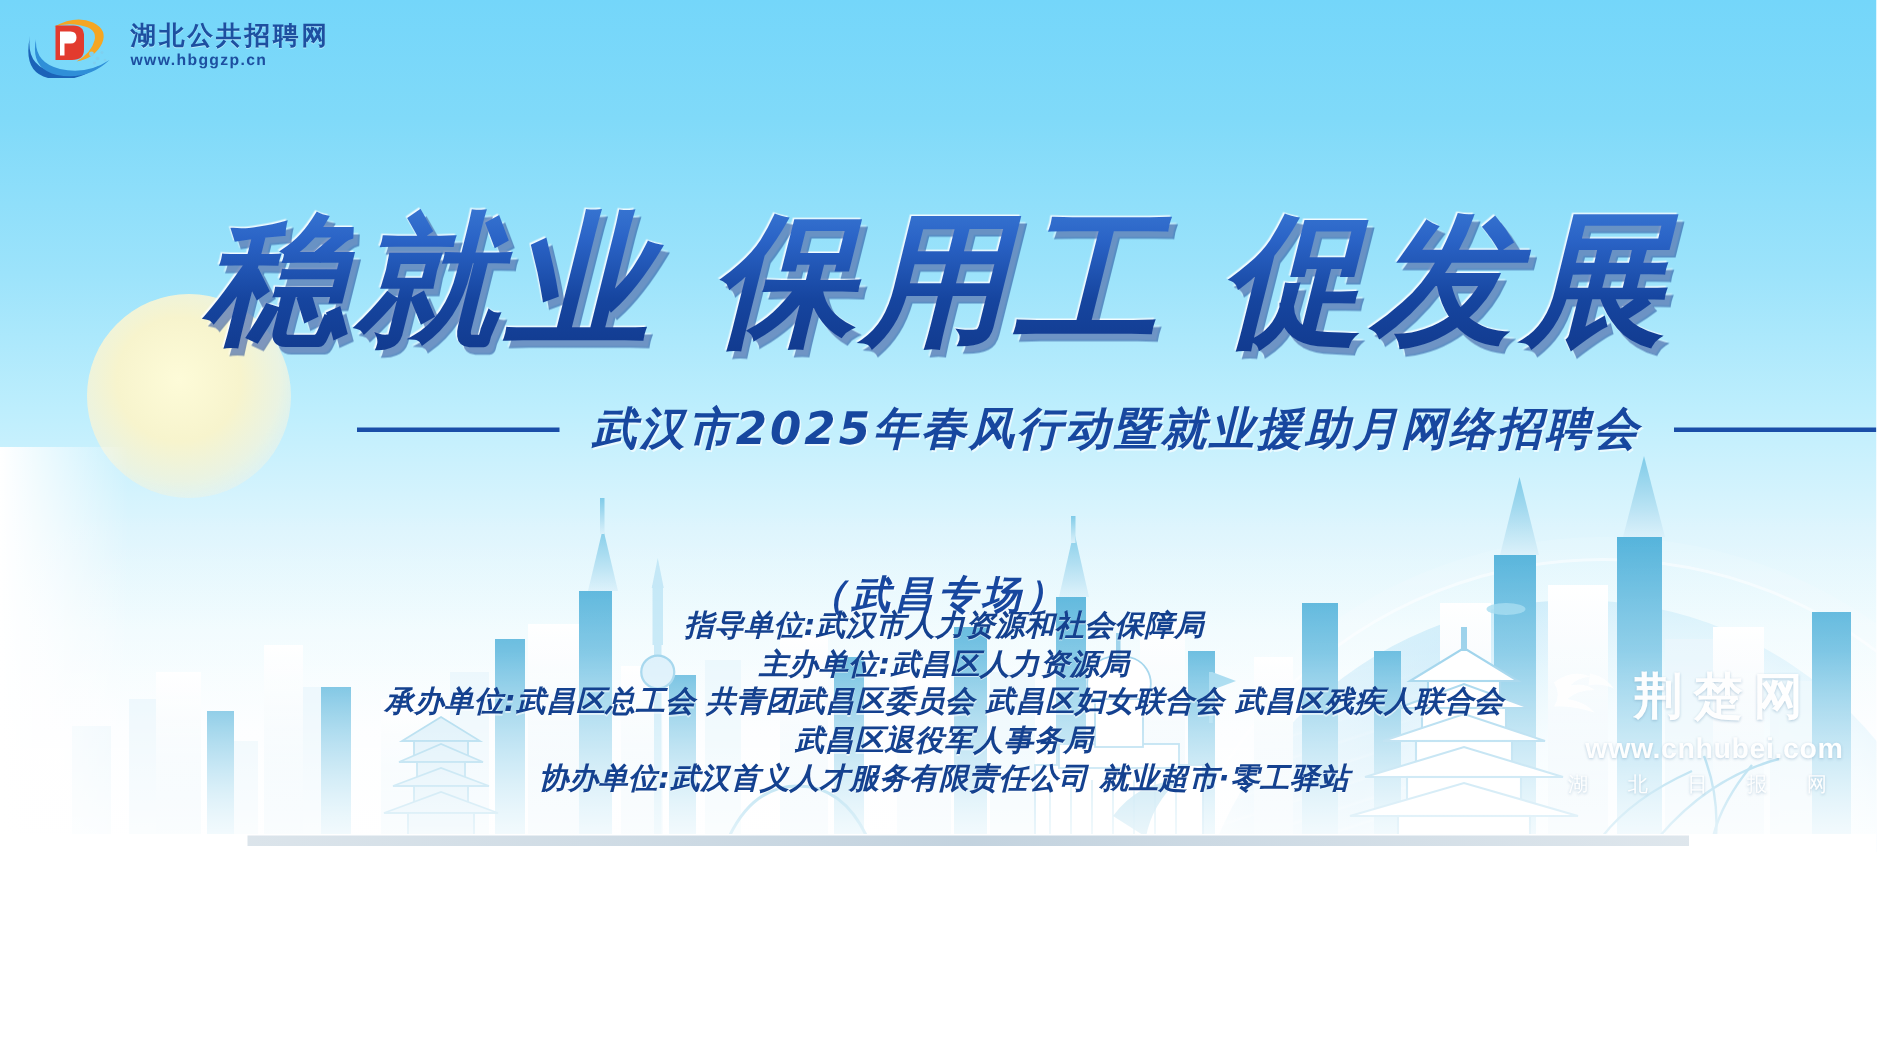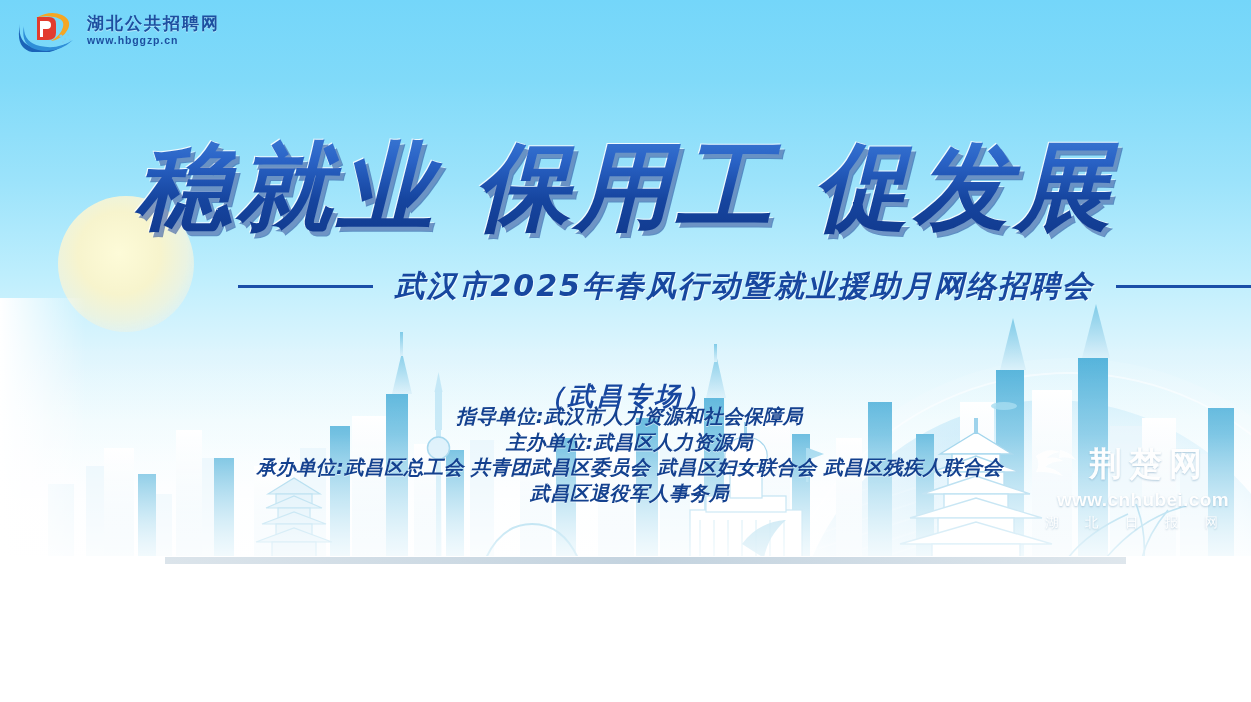--- a/index.html
+++ b/index.html
@@ -315,20 +315,21 @@
     <span class="rule"></span>
   </div>
 
   <div class="venue">（武昌专场）</div>
 
   <div class="orgs">
     <div class="line">指导单位:武汉市人力资源和社会保障局</div>
     <div class="line">主办单位:武昌区人力资源局</div>
     <div class="line">承办单位:武昌区总工会 共青团武昌区委员会 武昌区妇女联合会 武昌区残疾人联合会</div>
     <div class="line indent">武昌区退役军人事务局</div>
+    <div class="line">协办单位:武汉首义人才服务有限责任公司 就业超市·零工驿站</div>
   </div>
 
   <div class="watermark">
     <div class="wm-top">
       <span>
         <svg viewBox="0 0 46 34" width="46" height="34">
           <path d="M2 10 q12 -9 24 -4 q-9 1 -13 6 q10 -2 16 3 q-12 0 -18 6 q12 2 18 9 q-16 -5 -27 -4 q5 -8 0 -16 z" fill="#ffffff"></path>
           <path d="M26 4 q10 2 16 10 q-9 -4 -17 -2 z" fill="#ffffff" opacity=".85"></path>
         </svg>
       </span>

